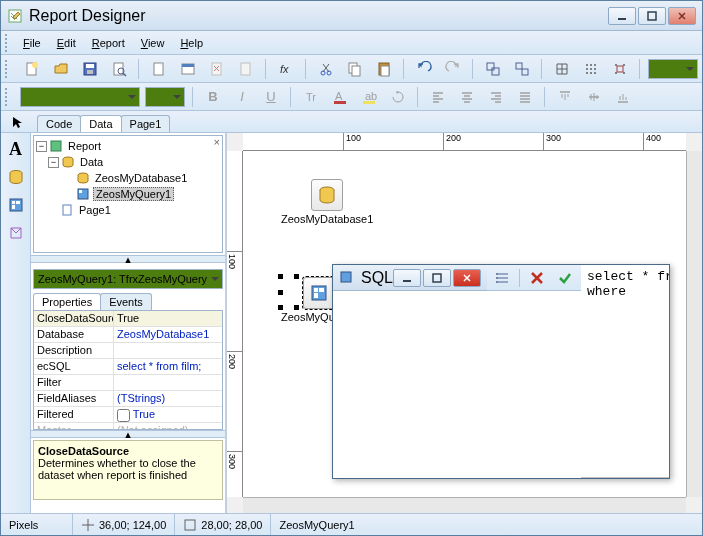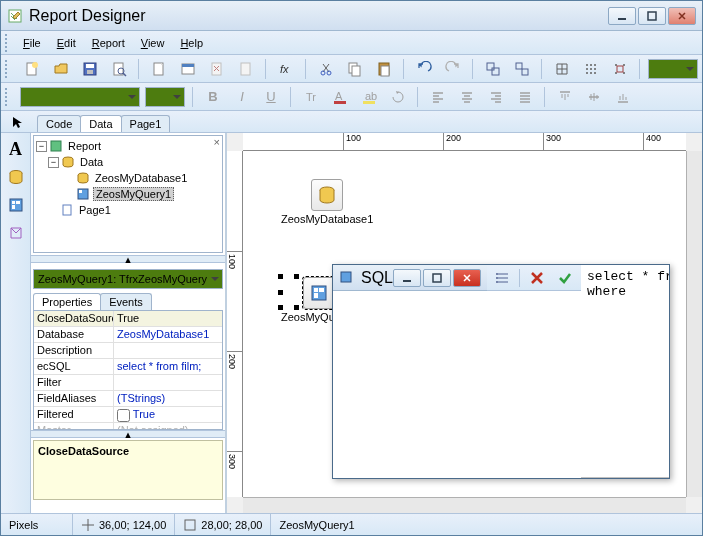--- a/index.html
+++ b/index.html
@@ -499,20 +499,21 @@
             <div class="pv link"><input type="checkbox" style="vertical-align: middle;"> <span>True</span></div>
           </div>
         <div class="prow">
             <div class="pk" style="color:#b0b0b0">Master</div>
             <div class="pv" style="color:#b0b0b0">(Not assigned)</div>
           </div>
       </div>
       <div class="splitrow">▴</div>
       <div class="helpbox">
         <div class="ht">CloseDataSource</div>
+        <div>Determines whether to close the dataset when report is finished</div>
       </div>
     </div>
 
     <div class="canvas-wrap">
       <div class="ruler-h">
         <div class="tick" style="left:100px">100</div>
         <div class="tick" style="left:200px">200</div>
         <div class="tick" style="left:300px">300</div>
         <div class="tick" style="left:400px">400</div>
       </div>

